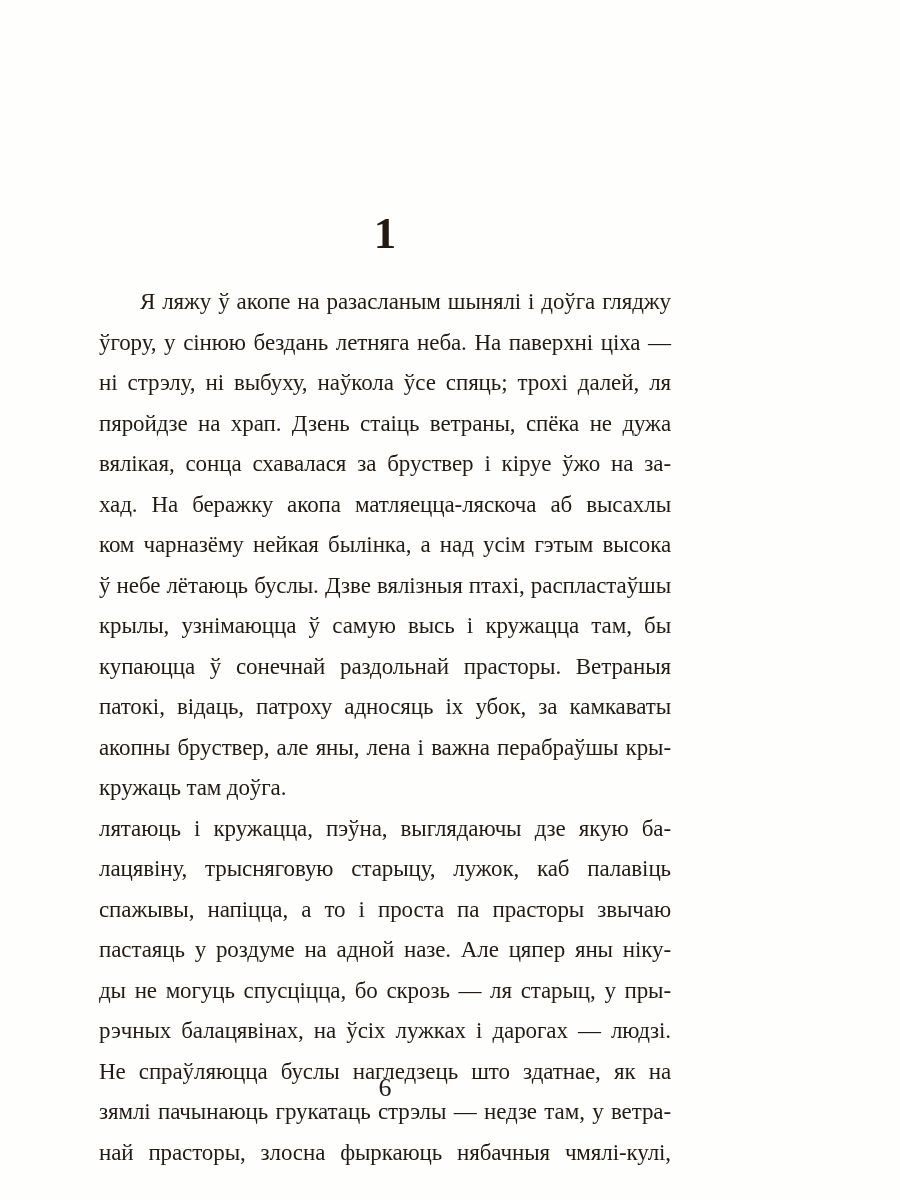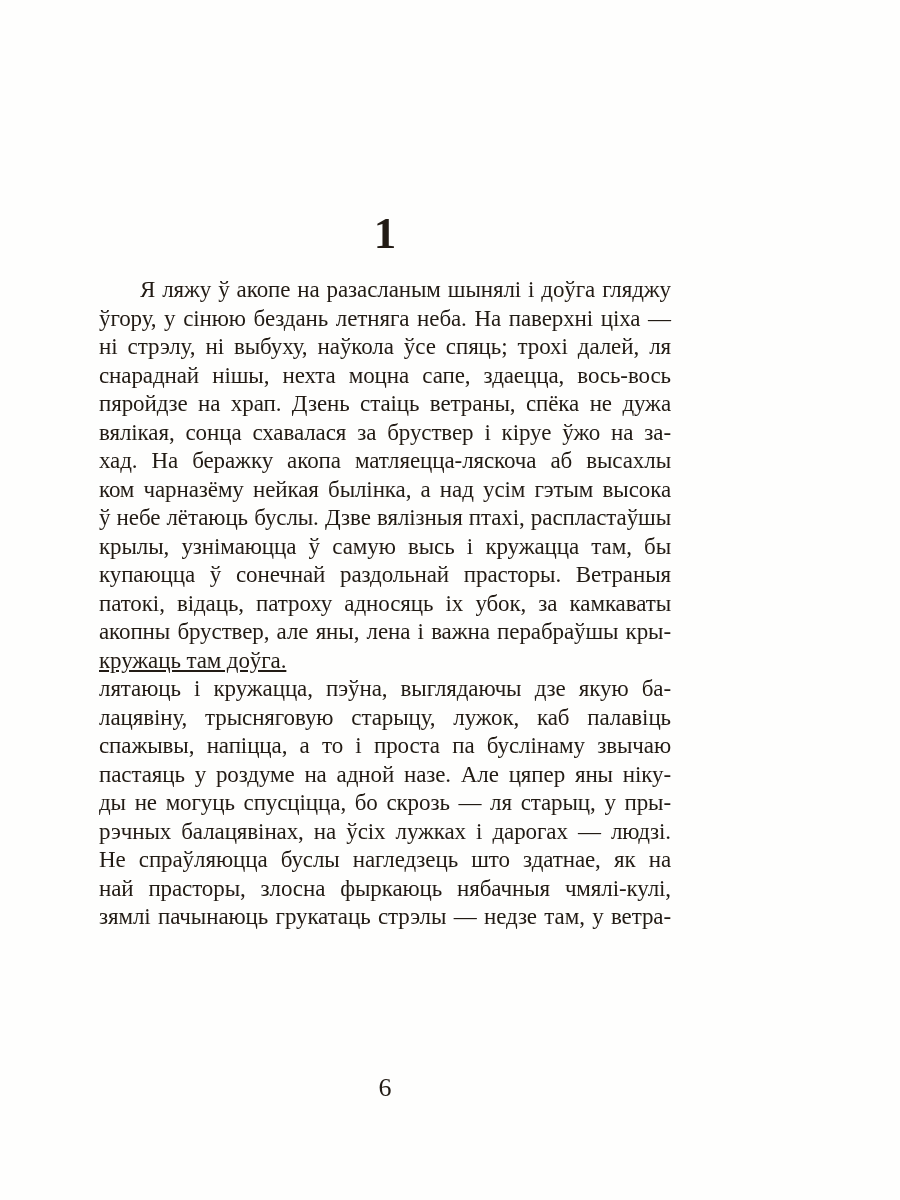--- a/index.html
+++ b/index.html
@@ -33,27 +33,27 @@
     font-size: 23px;
     line-height: 28.5px;
     letter-spacing: -0.1px;
   }
   .para .line {
     text-align: justify;
     text-align-last: justify;
     height: 28.5px;
     overflow: visible;
     white-space: normal;
+    margin-top: 12px;
   }
   .para .line.indent {
     text-indent: 41px;
   }
   .para .line.last {
     text-align-last: left;
-    text-decoration: underline;
   }
   .page-number {
     position: absolute;
     left: 99px;
     top: 1075px;
     width: 572px;
     text-align: center;
     font-size: 26px;
     line-height: 26px;
   }
@@ -62,39 +62,38 @@
 <body>
 
 <div class="page">
   <div class="chapter-number">1</div>
 
   <div class="text-block">
       <div class="para">
         <div class="line indent">Я ляжу ў акопе на разасланым шынялі і доўга гляджу</div>
         <div class="line">ўгору, у сінюю бездань летняга неба. На паверхні ціха —</div>
         <div class="line">ні стрэлу, ні выбуху, наўкола ўсе спяць; трохі далей, ля</div>
-        <div class="line">снараднай нішы, нехта моцна сапе, здаецца, вось-вось</div>
         <div class="line">пяройдзе на храп. Дзень стаіць ветраны, спёка не дужа</div>
         <div class="line">вялікая, сонца схавалася за бруствер і кіруе ўжо на за-</div>
         <div class="line">хад. На беражку акопа матляецца-ляскоча аб высахлы</div>
         <div class="line">ком чарназёму нейкая былінка, а над усім гэтым высока</div>
         <div class="line">ў небе лётаюць буслы. Дзве вялізныя птахі, распластаўшы</div>
         <div class="line">крылы, узнімаюцца ў самую высь і кружацца там, бы</div>
         <div class="line">купаюцца ў сонечнай раздольнай прасторы. Ветраныя</div>
         <div class="line">патокі, відаць, патроху адносяць іх убок, за камкаваты</div>
         <div class="line">акопны бруствер, але яны, лена і важна перабраўшы кры-</div>
         <div class="line last">кружаць там доўга.</div>
       </div>
       <div class="para">
         <div class="line">лятаюць і кружацца, пэўна, выглядаючы дзе якую ба-</div>
         <div class="line">лацявіну, трысняговую старыцу, лужок, каб палавіць</div>
-        <div class="line">спажывы, напіцца, а то і проста па буслінаму звычаю</div>
+        <div class="line">спажывы, напіцца, а то і проста па прасторы звычаю</div>
         <div class="line">пастаяць у роздуме на адной назе. Але цяпер яны ніку-</div>
         <div class="line">ды не могуць спусціцца, бо скрозь — ля старыц, у пры-</div>
         <div class="line">рэчных балацявінах, на ўсіх лужках і дарогах — людзі.</div>
         <div class="line">Не спраўляюцца буслы нагледзець што здатнае, як на</div>
+        <div class="line">зямлі пачынаюць грукатаць стрэлы — недзе там, у ветра-</div>
         <div class="line">най прасторы, злосна фыркаюць нябачныя чмялі-кулі,</div>
-        <div class="line">зямлі пачынаюць грукатаць стрэлы — недзе там, у ветра-</div>
       </div>
     </div>
 
   <div class="page-number">6</div>
 </div>
 
 </body></html>

